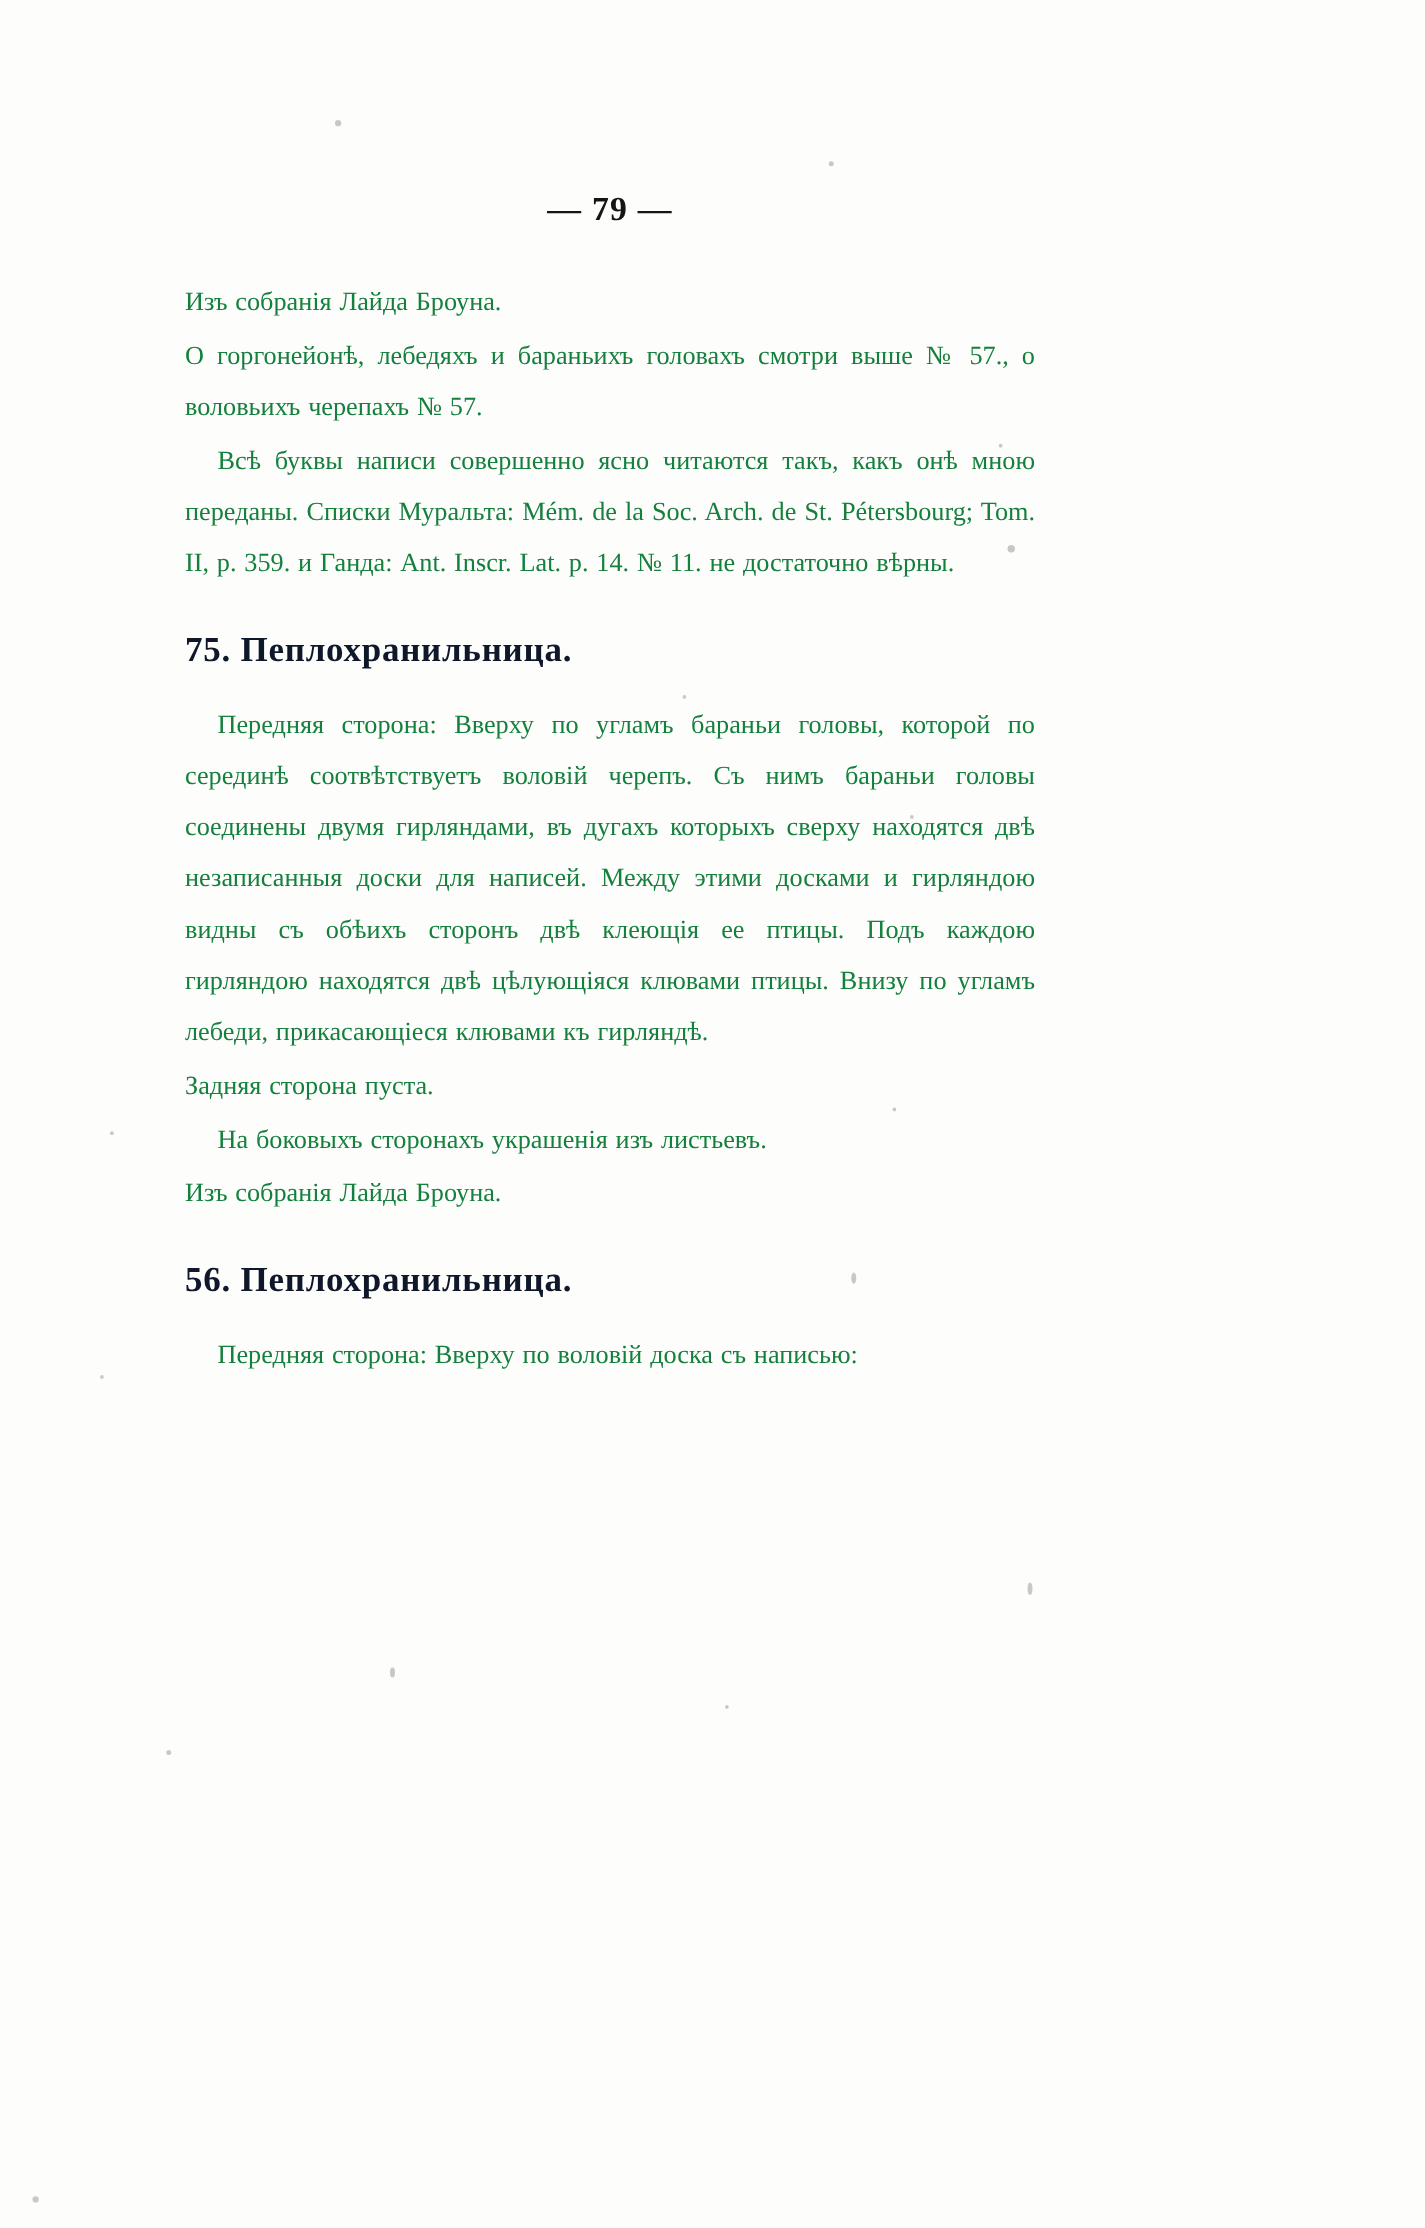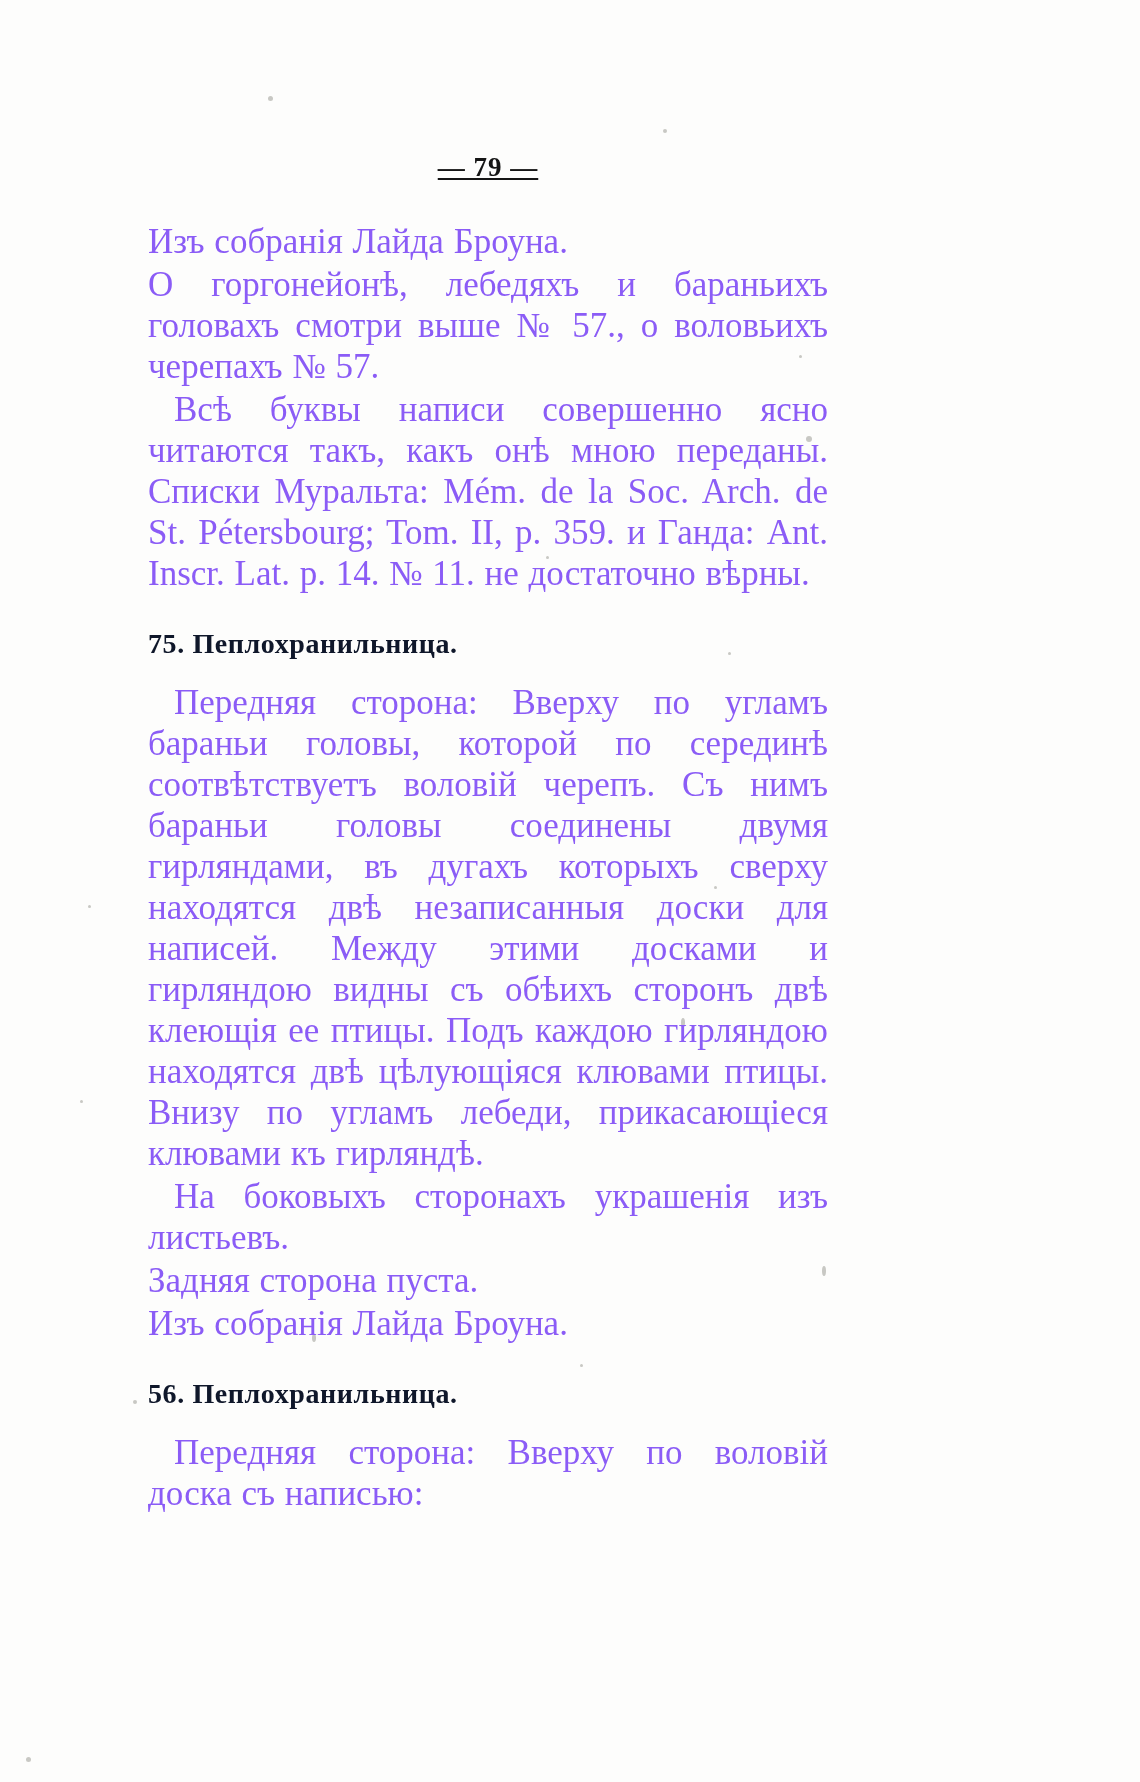--- a/index.html
+++ b/index.html
@@ -31,29 +31,28 @@
   }
   .page-number {
     text-align: center;
     font-size: 27px;
     font-weight: bold;
     letter-spacing: 1px;
     margin-top: 152px;
     margin-bottom: 38px;
     color: #151515;
     font-family: "Liberation Serif", serif;
-    text-decoration: underline;
   }
   p.para {
     margin: 0 0 2px 0;
-    font-size: 35px;
+    font-size: 21px;
     line-height: 41px;
     text-align: justify;
     text-indent: 26px;
-    color: #8b5cf6;
+    color: #15803d;
     word-spacing: 1px;
   }
   p.para.noindent {
     text-indent: 0;
   }
   h2.section {
     font-size: 28px;
     font-weight: bold;
     margin: 34px 0 22px 0;
     text-indent: 0;
@@ -98,23 +97,23 @@
     <p class="para noindent">Изъ собранія Лайда Броуна.</p>
 
     <p class="para noindent">О горгонейонѣ, лебедяхъ и бараньихъ головахъ смотри выше № 57., о воловьихъ черепахъ № 57.</p>
 
     <p class="para">Всѣ буквы написи совершенно ясно читаются такъ, какъ онѣ мною переданы. Списки Муральта: Mém. de la Soc. Arch. de St. Pétersbourg; Tom. II, p. 359. и Ганда: Ant. Inscr. Lat. p. 14. № 11. не достаточно вѣрны.</p>
 
     <h2 class="section">75. Пеплохранильница.</h2>
 
     <p class="para">Передняя сторона: Вверху по угламъ бараньи головы, которой по серединѣ соотвѣтствуетъ воловій черепъ. Съ нимъ бараньи головы соединены двумя гирляндами, въ дугахъ которыхъ сверху находятся двѣ незаписанныя доски для написей. Между этими досками и гирляндою видны съ обѣихъ сторонъ двѣ клеющія ее птицы. Подъ каждою гирляндою находятся двѣ цѣлующіяся клювами птицы. Внизу по угламъ лебеди, прикасающіеся клювами къ гирляндѣ.</p>
 
+    <p class="para noindent">Задняя сторона пуста.</p>
+
     <p class="para">На боковыхъ сторонахъ украшенія изъ листьевъ.</p>
-
-    <p class="para noindent">Задняя сторона пуста.</p>
 
     <p class="para noindent">Изъ собранія Лайда Броуна.</p>
 
 
     <h2 class="section">56. Пеплохранильница.</h2>
 
     <p class="para">Передняя сторона: Вверху по воловій доска съ написью:</p>
 
   </div>
 </div>

